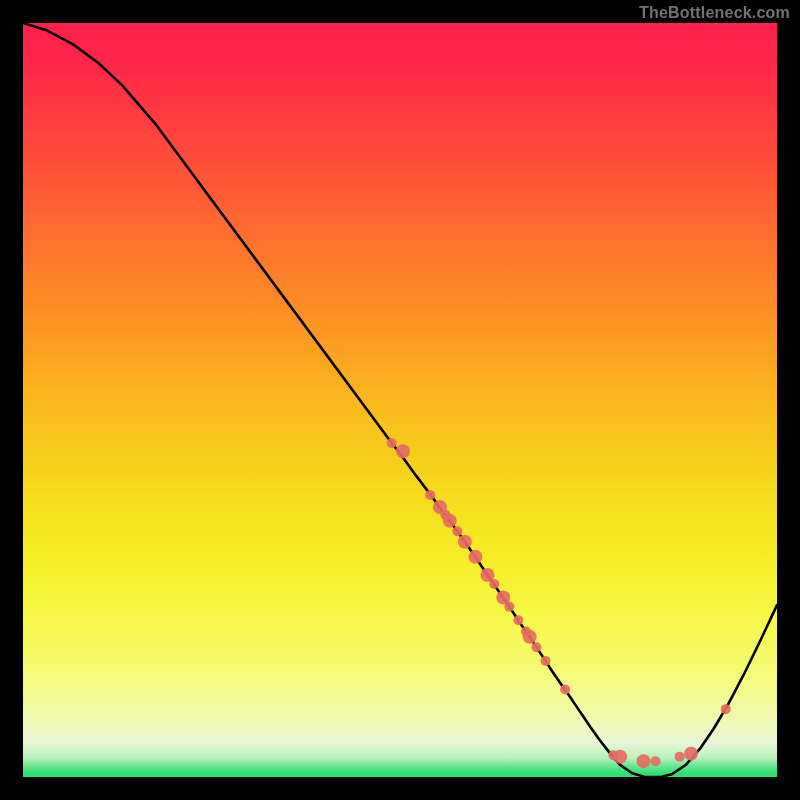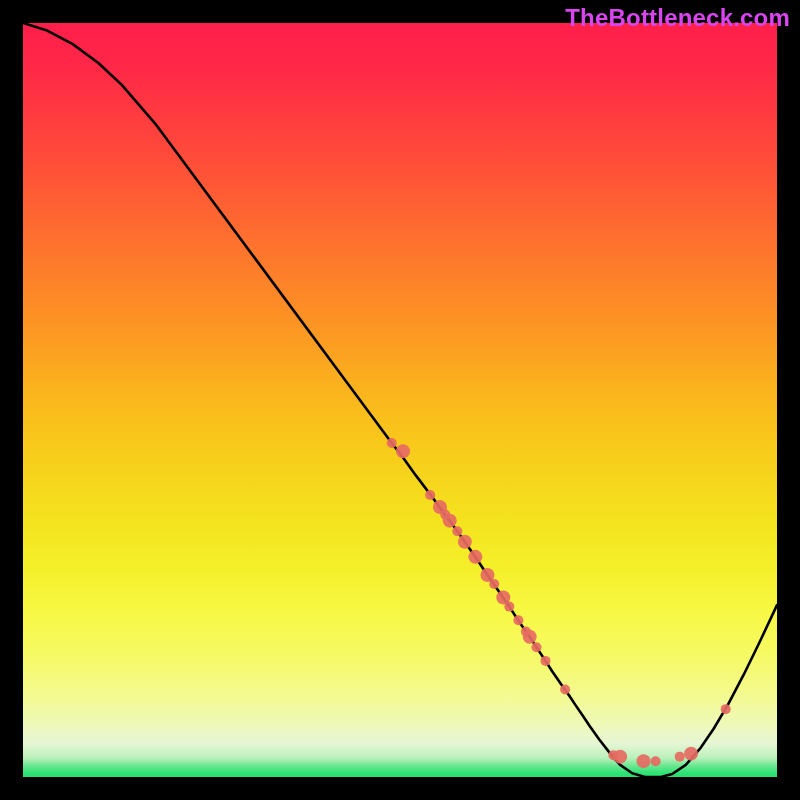--- a/index.html
+++ b/index.html
@@ -21,23 +21,23 @@
     left: 23px;
     top: 23px;
     width: 754px;
     height: 754px;
   }
   .watermark {
     position: absolute;
     top: 4px;
     right: 10px;
     font-family: Arial, Helvetica, sans-serif;
-    font-size: 24px;
+    font-size: 16px;
     font-weight: 600;
-    color: #d946ef;
+    color: #737373;
     letter-spacing: 0.2px;
     user-select: none;
   }
 </style>
 </head>
 <body>
 
 <div class="stage">
   <svg class="plot" width="754" height="754" viewBox="0 0 754 754" preserveAspectRatio="none">
     <defs>

